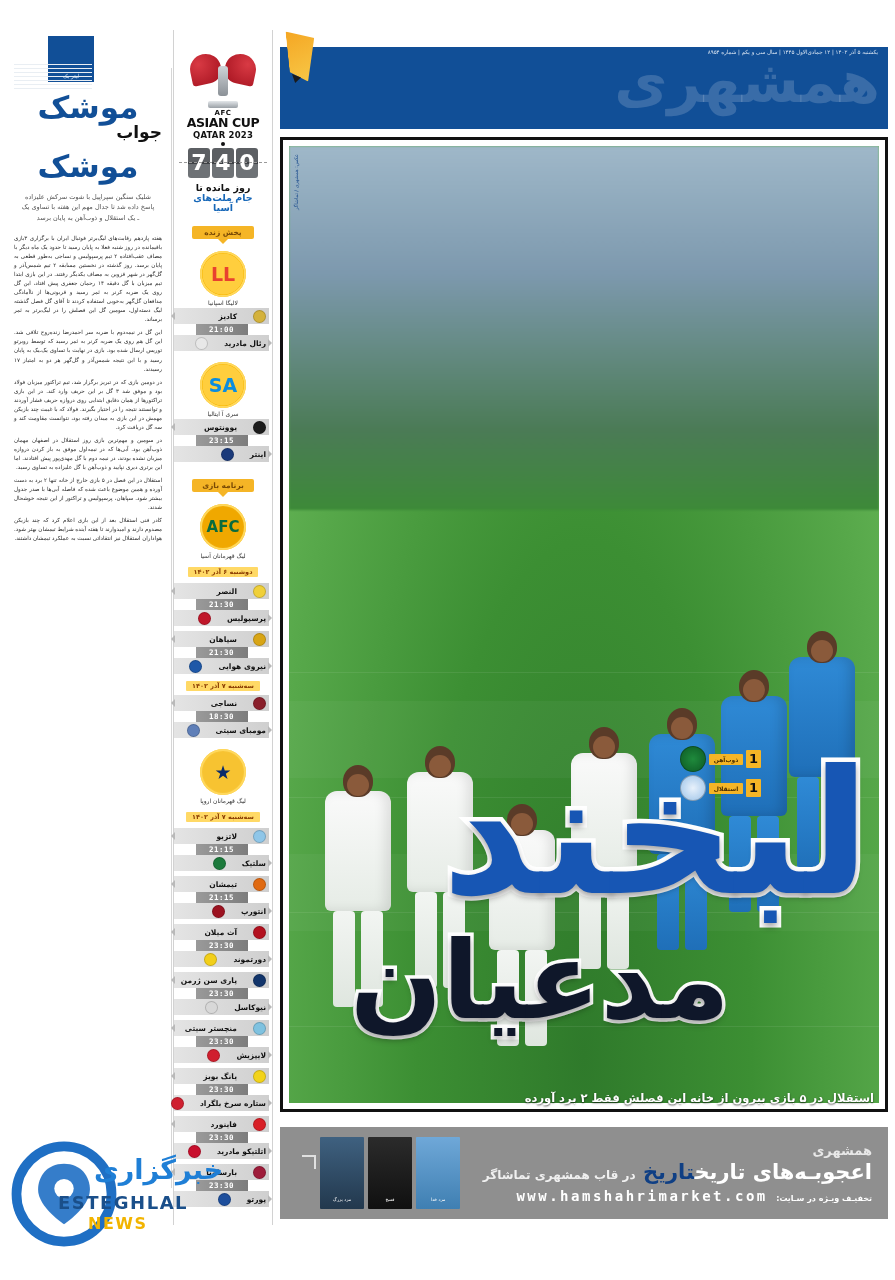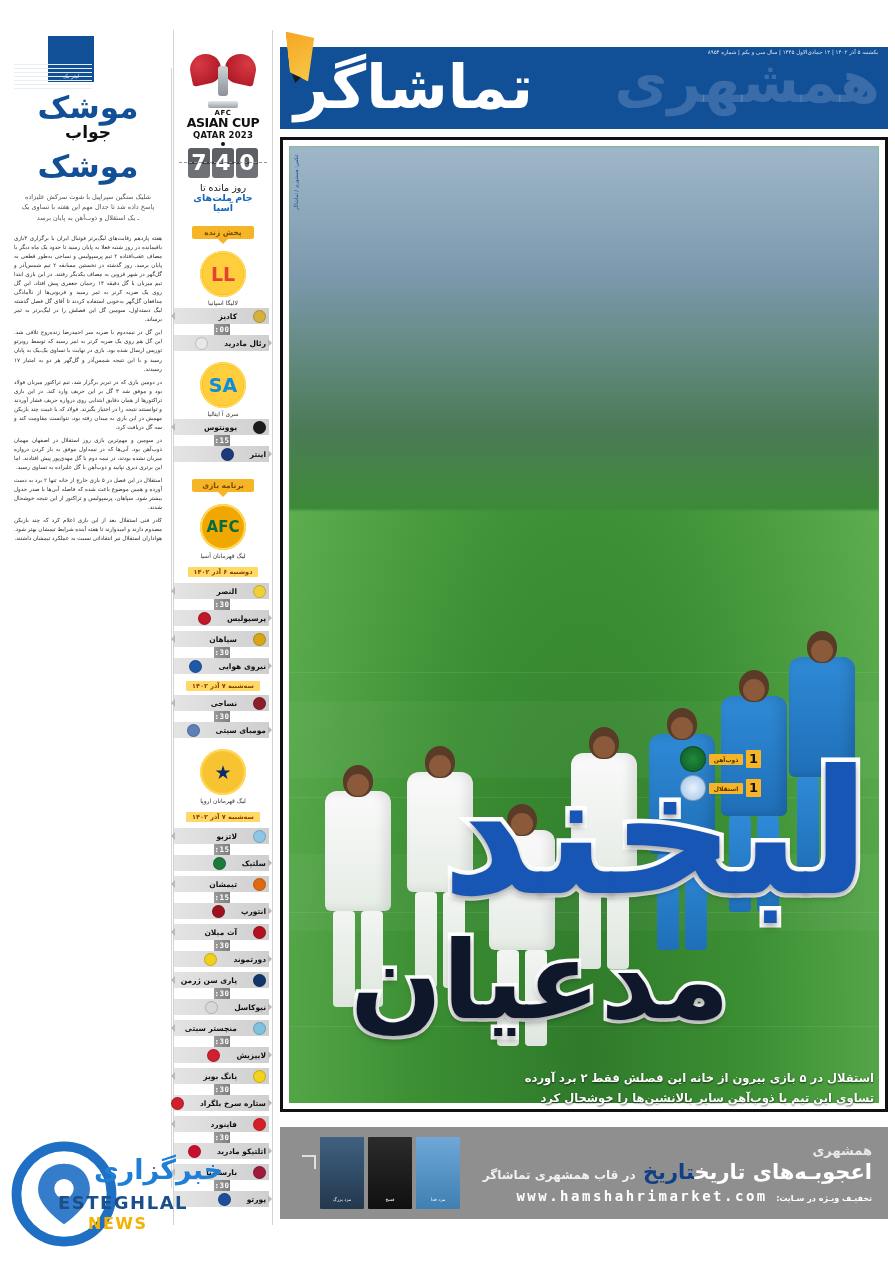--- a/index.html
+++ b/index.html
@@ -23,21 +23,21 @@
     width: 46px; height: 46px; background: #114f97;
     margin: 4px 0 0 auto; margin-right: 68px;
     display:flex; align-items:flex-end; justify-content:center;
     padding-bottom:3px;
   }
   .liner-badge span { color:#cfe0f2; font-size:5.5px; letter-spacing:.3px; }
   .hl-rule { position:absolute; left:6px; top:36px; width:78px; height:28px;
              background: repeating-linear-gradient(to bottom, #e9eef3 0 1px, transparent 1px 4px); }
   .title-big { font-size: 31px; font-weight: 700; color:#114f97; text-align:center;
                line-height: .98; letter-spacing:-0.5px; margin-top: 10px; }
-  .title-mid { font-size: 17px; font-weight: 700; color:#111; text-align:center;
+  .title-mid { font-size: 17px; font-weight: 700; color:#111; 
                line-height:1; margin: 2px 0; }
   .subdeck { font-size:6.5px; line-height:1.65; color:#555; text-align:center;
              margin-top:10px; padding:0 6px; }
   .body-text { font-size:5.6px; line-height:1.62; color:#2a2a2a; margin-top:10px;
                text-align:justify; text-justify:inter-word; }
   .body-text p { margin-bottom: 4px; }
   .col-divider { position:absolute; right:-4px; top:40px; width:1px; height:1120px; background:#d6d6d6; }
 
   
   .sidebar {
@@ -73,21 +73,21 @@
 
   .countdown { display:flex; gap:2px; justify-content:center; margin-top:2px; position:relative; }
   .cd-digit {
     width:22px; height:30px; border-radius:3px;
     background:linear-gradient(#5c5f63 0 48%, #3f4246 48% 52%, #6e7276 52% 100%);
     color:#fff; font-size:22px; font-weight:700; line-height:30px; text-align:center;
     font-family:"DejaVu Sans", sans-serif;
   }
   .countdown::after{ content:""; position:absolute; left:-6px; right:-6px; top:14px;
     border-top:1px dashed #9a9a9a; }
-  .cd-label { font-size:9.5px; font-weight:400; color:#111; margin-top:4px; text-align:center; }
+  .cd-label { font-size:9.5px; font-weight:700; color:#111; margin-top:4px; text-align:center; }
   .cd-label2 { font-size:9.5px; font-weight:700; color:#1667b8; line-height:1.15; text-align:center; }
 
   .sec-badge {
     margin:12px auto 6px; padding:2px 10px; border-radius:2px;
     background:#f5b526; color:#7a4a05; font-size:7.5px; font-weight:700;
     position:relative; text-align:center; min-width:62px;
   }
   .sec-badge::after{
     content:""; position:absolute; left:50%; bottom:-5px; transform:translateX(-50%);
     border-left:5px solid transparent; border-right:5px solid transparent; border-top:5px solid #f5b526;
@@ -119,21 +119,21 @@
     padding:0 3px;
   }
   .team-row.home { justify-content:flex-start; }
   .team-row.away { justify-content:flex-end; flex-direction:row-reverse; }
   .team-name { font-size:7.5px; font-weight:700; color:#111; white-space:nowrap; }
   .crest { width:13px;height:13px;border-radius:50%;flex:0 0 auto;
            border:1px solid rgba(0,0,0,.18); }
   .time-bar {
     height:11px; background:linear-gradient(90deg,#9a9a9a,#7d7d7d);
     color:#fff; font-size:7.5px; font-weight:700; line-height:11px;
-    text-align:center; letter-spacing:.5px; width:16px; margin:0 auto;
+    text-align:center; letter-spacing:.5px; width:52px; margin:0 auto;
     font-family:"DejaVu Sans Mono", monospace;
   }
   .match::before, .match::after{
     content:""; position:absolute; width:0;height:0;
     border-top:4px solid transparent; border-bottom:4px solid transparent;
   }
   .match::before{ left:-3px; top:4px; border-right:4px solid #b9b9b9; }
   .match::after{ right:-3px; bottom:4px; border-left:4px solid #b9b9b9; }
 
   
@@ -507,21 +507,20 @@
           <span class="crest" style="background:#1d4e9c"></span>
         <span class="team-name">پورتو</span>
         </div>
     </div>
 
   </div>
 
   <div class="masthead">
     <div class="mast-ghost">همشهری</div>
     <div class="mast-date">یکشنبه ۵ آذر ۱۴۰۲ | ۱۲ جمادی‌الاول ۱۴۴۵ | سال سی و یکم | شماره ۸۹۵۴</div>
-    <div class="mast-name">تماشاگر</div>
   </div>
   <div class="mast-flag"></div>
   <div class="mast-flag-tip"></div>
 
   <div class="photo-frame">
     <div class="photo">
       <div class="crowd"></div>
       <div class="pitch-lines">
         <i style="top:55%"></i>
           <i style="top:68%"></i>
@@ -617,21 +616,20 @@
         </div>
       </div>
     </div>
   </div>
 
   <div class="headline-wrap">
     <div class="hl-main">لبخند</div>
     <div class="hl-sub">مدعیان</div>
     <div class="hl-deck">
       <div>استقلال در ۵ بازی بیرون از خانه این فصلش فقط ۲ برد آورده</div>
-      <div>تساوی این تیم با ذوب‌آهن سایر بالانشین‌ها را خوشحال کرد</div>
     </div>
   </div>
 
   <div class="ad-bar">
     <div class="ad-right">
       <div class="ad-brand">همشهری</div>
       <div class="ad-title">
         <span>اعجوبـه‌های تاریخ</span><em>تاریخ</em>
         <small>در قاب همشهری تماشاگر</small>
       </div>

